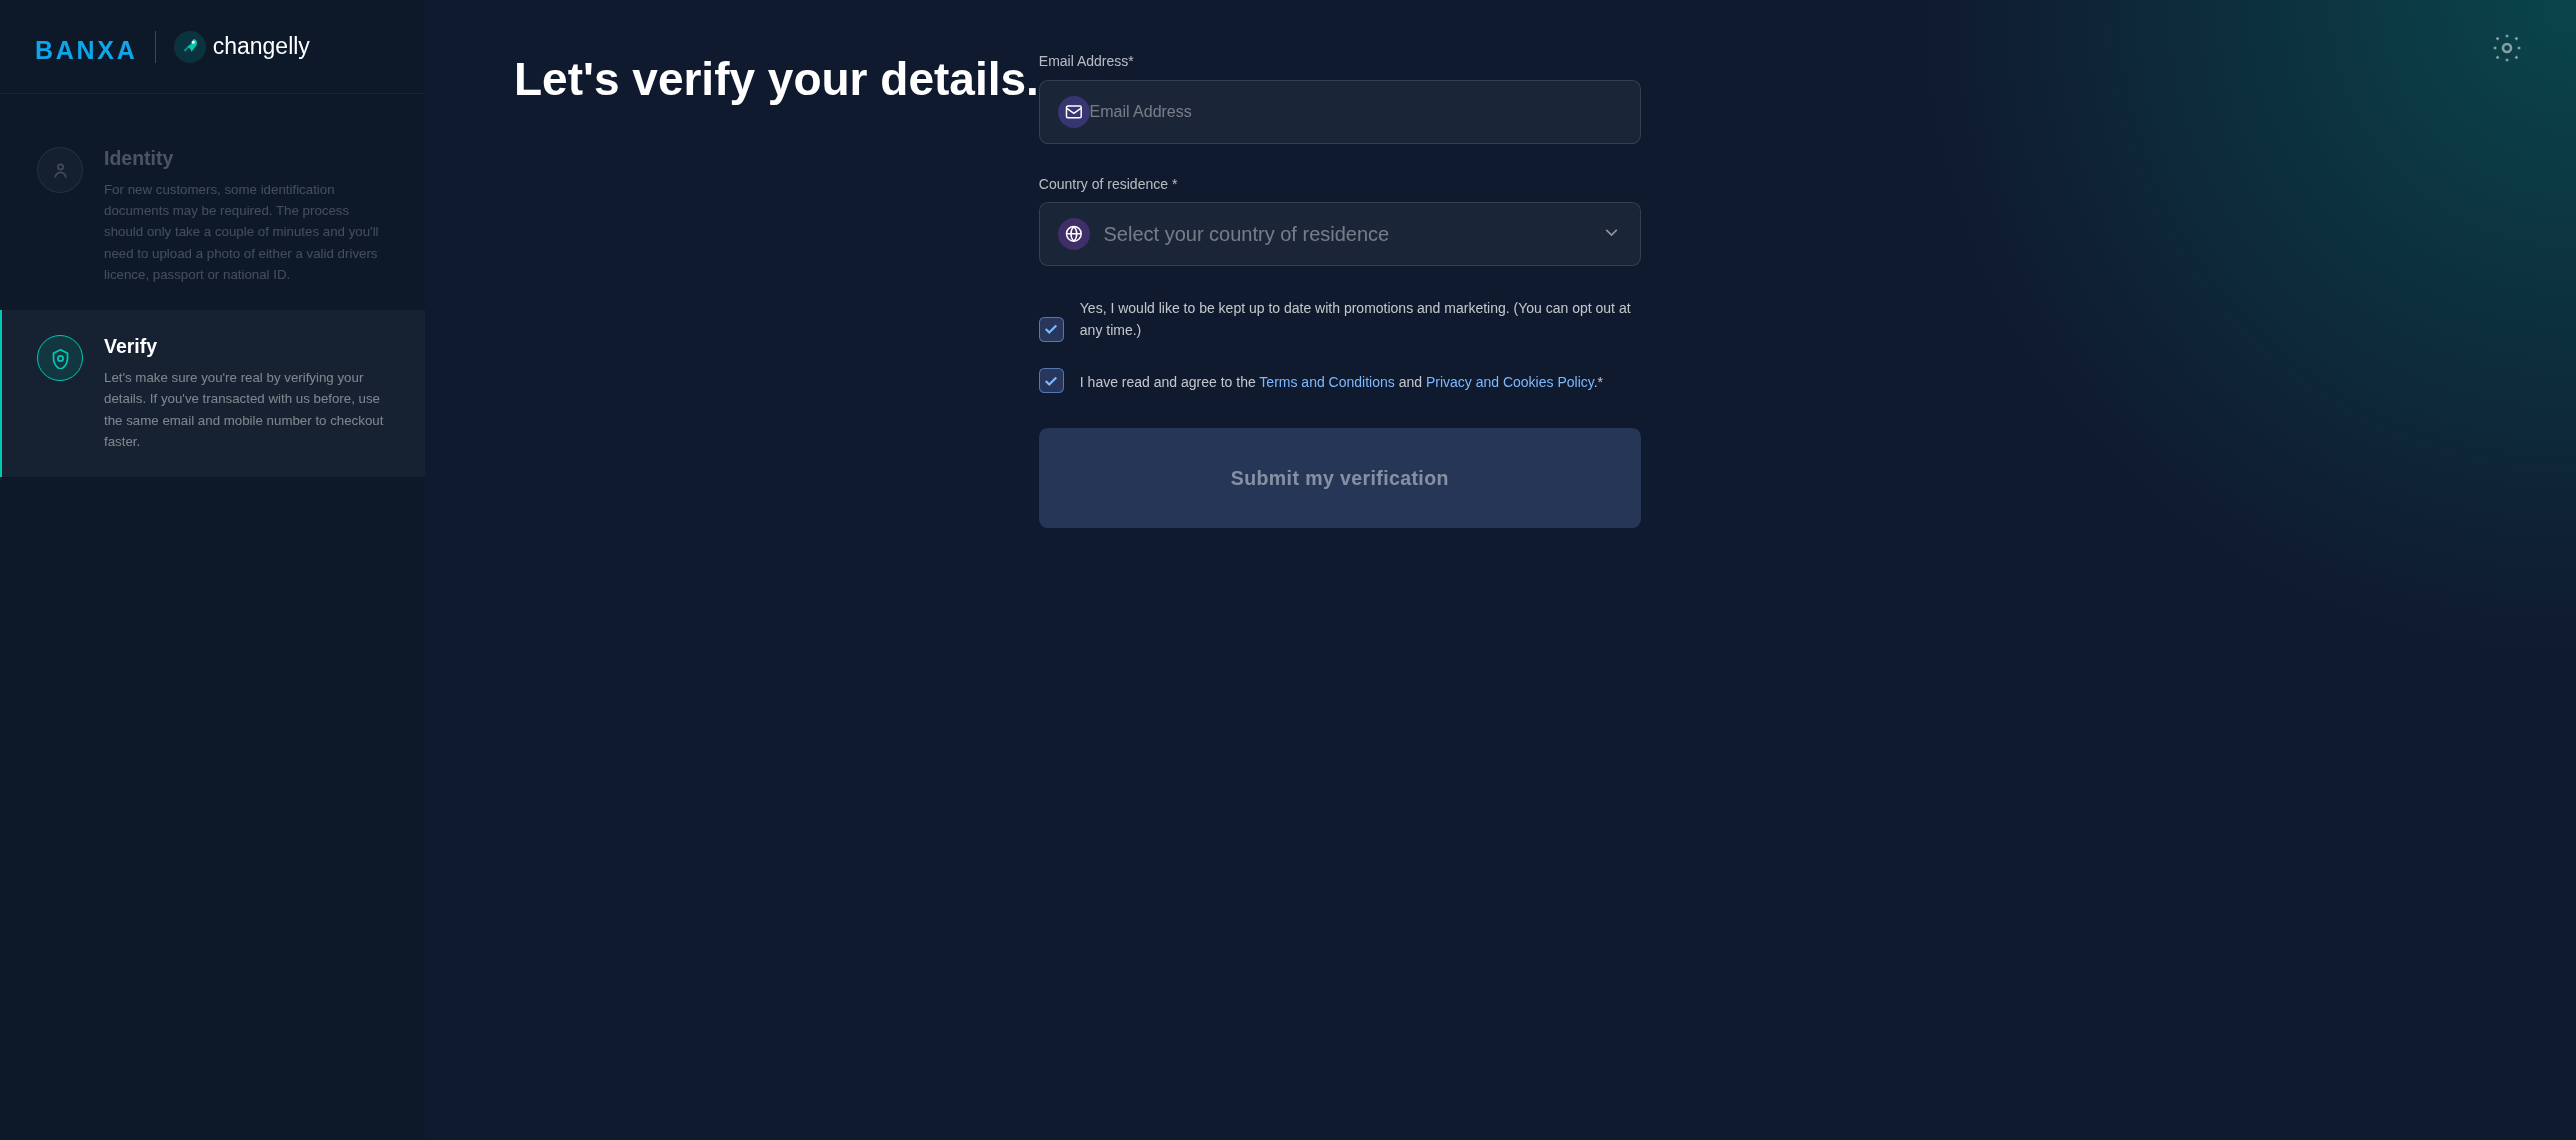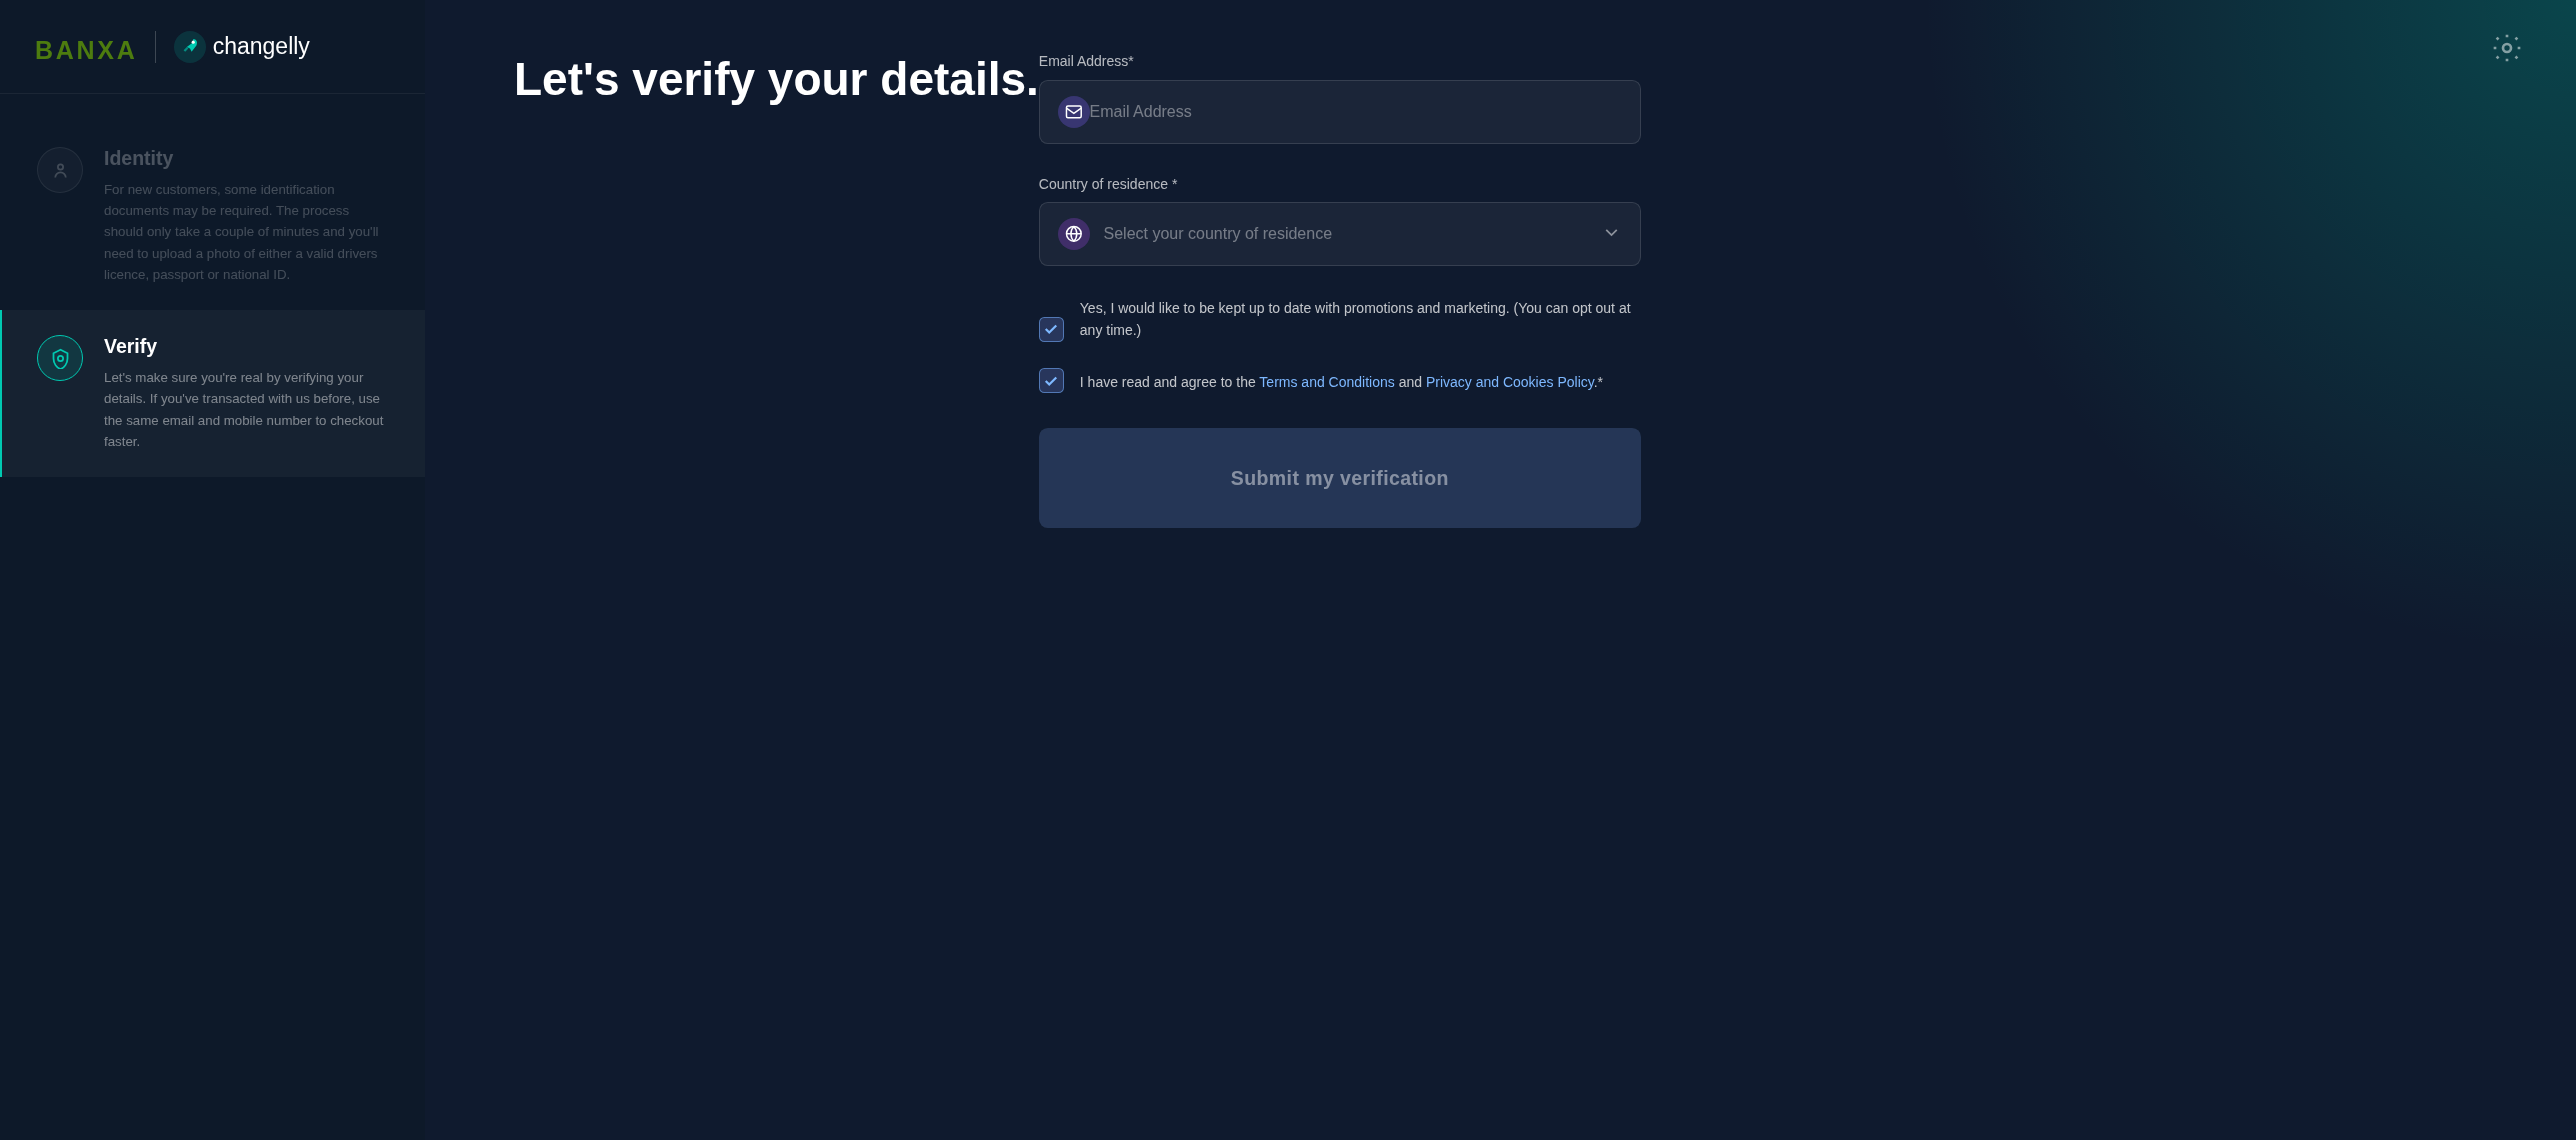--- a/index.html
+++ b/index.html
@@ -51,21 +51,21 @@
 
     .sidebar-header {
       padding: 28px 35px;
       border-bottom: 0.9px solid rgba(255,255,255,0.06);
       display: flex;
       align-items: center;
       gap: 17.7px;
     }
 
     .logo-banxa {
-      color: #4d7c0f;
+      color: #0ea5e9;
       font-size: 25px;
       font-weight: 700;
       letter-spacing: 2.7px;
       margin-top: 8px;
     }
 
     .logo-divider {
       width: 0.9px;
       height: 32px;
       background: rgba(255,255,255,0.2);
@@ -260,21 +260,21 @@
       display: flex;
       align-items: center;
       padding: 0 17.7px;
       height: 64px;
       gap: 14px;
       cursor: pointer;
     }
 
     .select-text {
       flex: 1;
-      font-size: 16px;
+      font-size: 20px;
       color: rgba(255,255,255,0.4);
     }
 
     .chevron-down {
       color: rgba(255,255,255,0.5);
     }
 
     .chevron-down svg {
       width: 21px;
       height: 21px;

